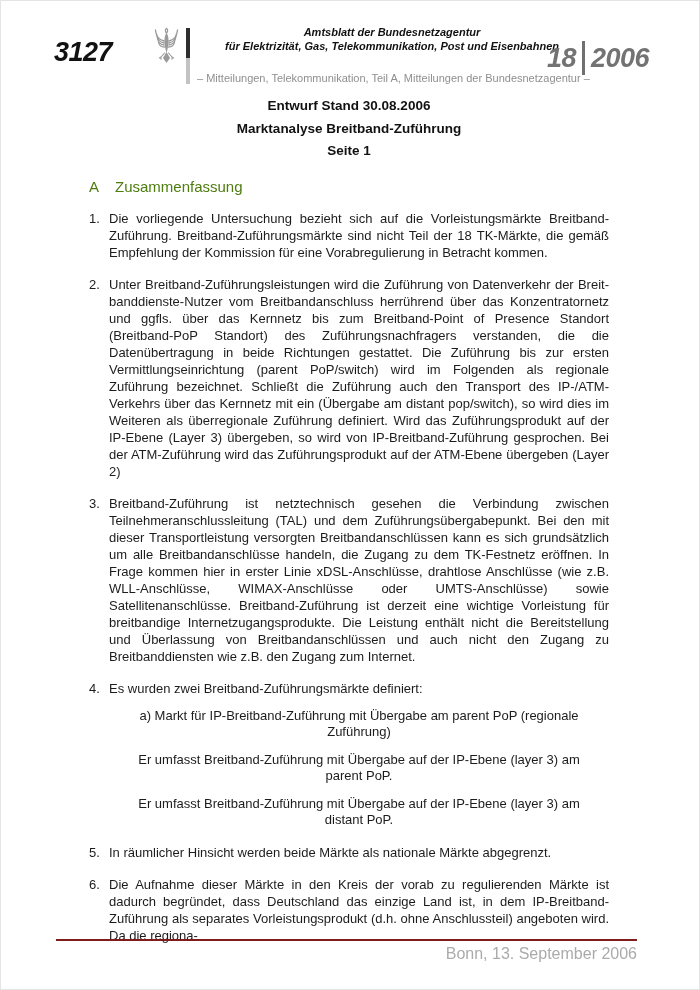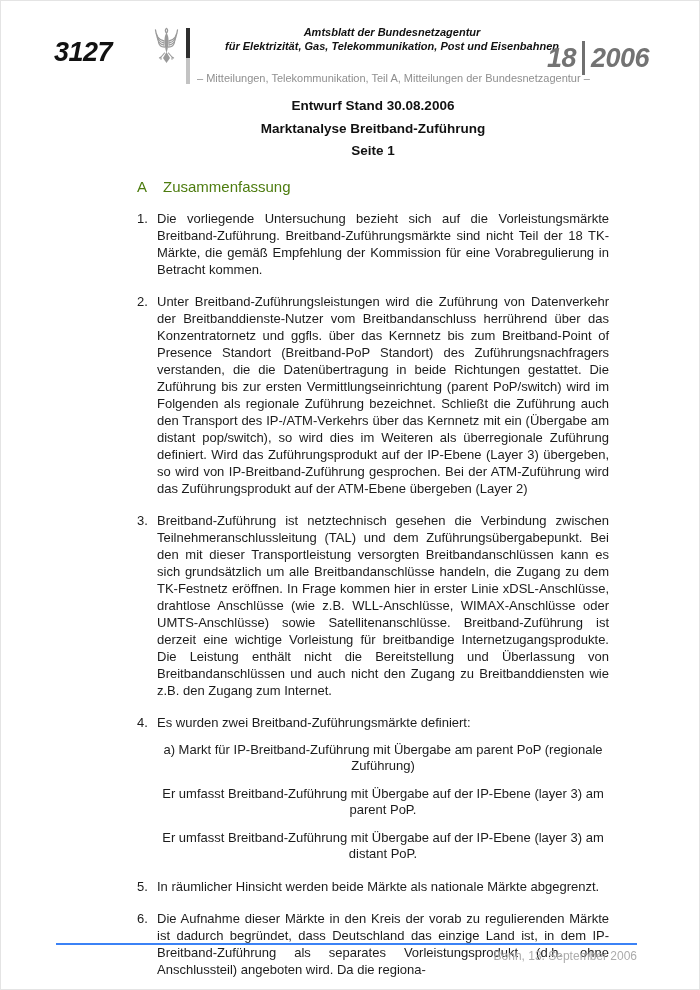--- a/index.html
+++ b/index.html
@@ -23,40 +23,40 @@
   .masthead{position:absolute;left:196px;top:24px;width:390px;text-align:center;white-space:nowrap;}
   .masthead .m1,.masthead .m2{font-size:11px;font-weight:bold;line-height:14px;color:#111;font-style:italic;}
   .masthead .m3{font-size:11px;color:#8f8f8f;margin-top:19px;}
   .issue{
     position:absolute;right:50px;top:40px;display:flex;align-items:center;gap:6px;
     font-size:27px;font-weight:bold;font-style:italic;color:#737373;letter-spacing:-0.5px;
   }
   .issue-bar{width:3px;height:34px;background:#707070;}
 
   
-  main{position:absolute;left:88px;right:90px;top:94px;margin-left:48px;}
+  main{position:absolute;left:88px;right:90px;top:94px;}
   .title-block{text-align:center;font-weight:bold;font-size:13.5px;line-height:22.5px;color:#111;}
   .section-heading{margin-top:15px;font-size:15px;font-weight:normal;color:#4d7c0f;}
   .section-heading .letter{display:inline-block;width:26px;}
 
   .para{
     position:relative;margin-top:15px;padding-left:20px;
     font-size:13px;line-height:17px;text-align:justify;hyphens:manual;color:#1c1c1c;
   }
   .para .num{position:absolute;left:0;top:0;}
   .subitem{
     margin:11px 0 0 20px;font-size:13px;line-height:16.5px;
     white-space:pre-line;text-align:center;color:#1c1c1c;
   }
 
   
   .bottom{
     position:absolute;left:55px;right:62px;bottom:26px;
-    border-top:2px solid #3b82f6;padding-top:4px;
-    text-align:right;font-size:12px;color:#ababab;
+    border-top:2px solid #7f1d1d;padding-top:4px;
+    text-align:right;font-size:16px;color:#ababab;
   }
 </style>
 </head>
 <body>
 
 <div class="page">
 
   <div class="page-num">3127</div>
 
   <div class="eagle">

